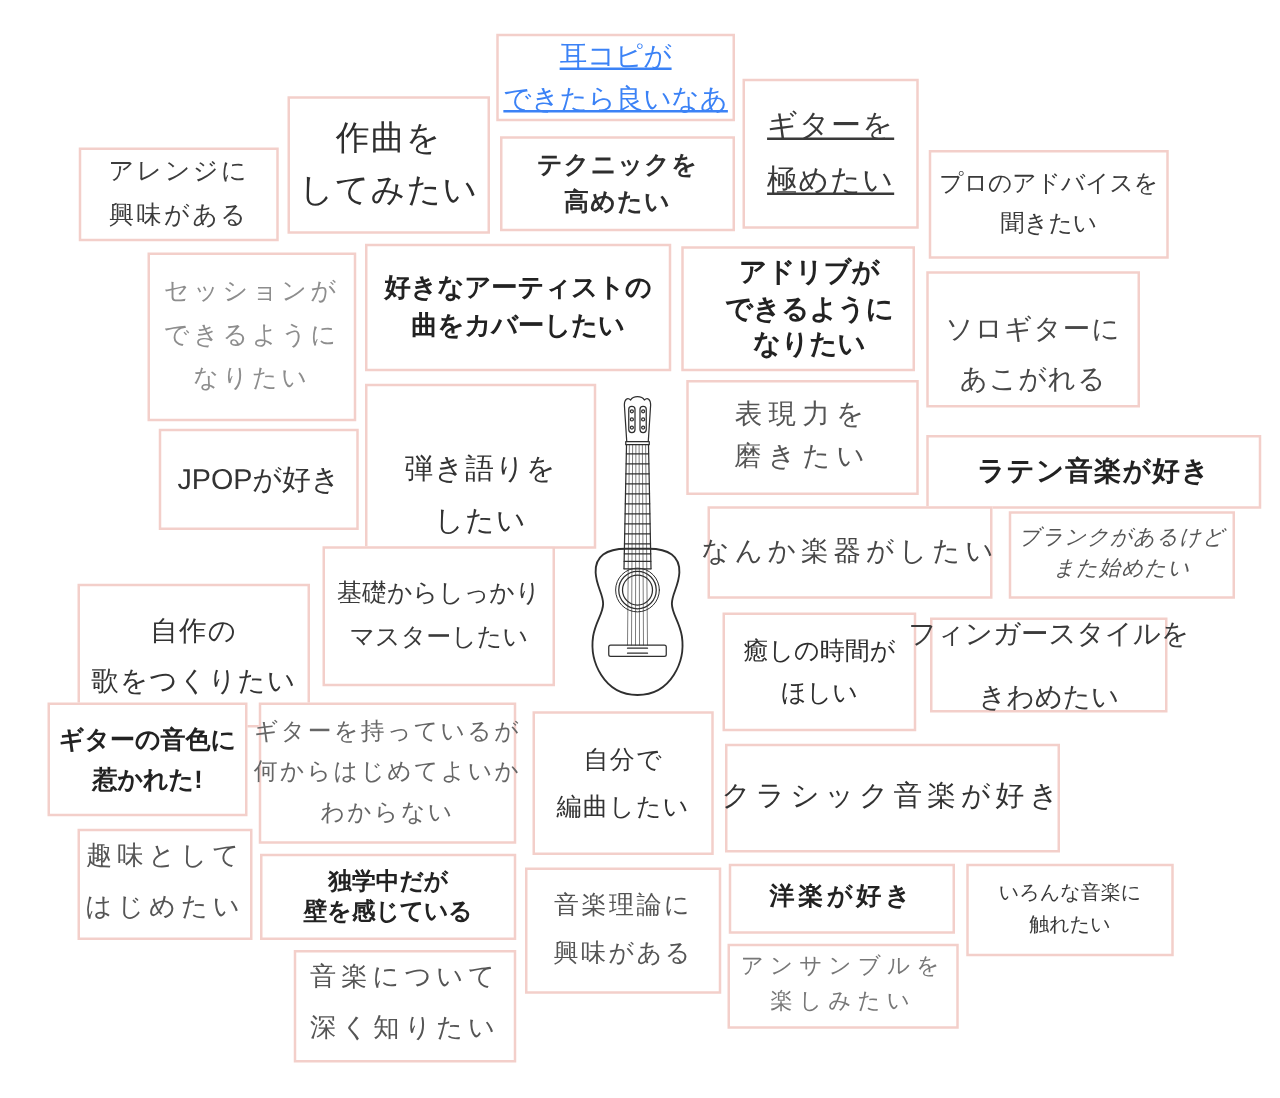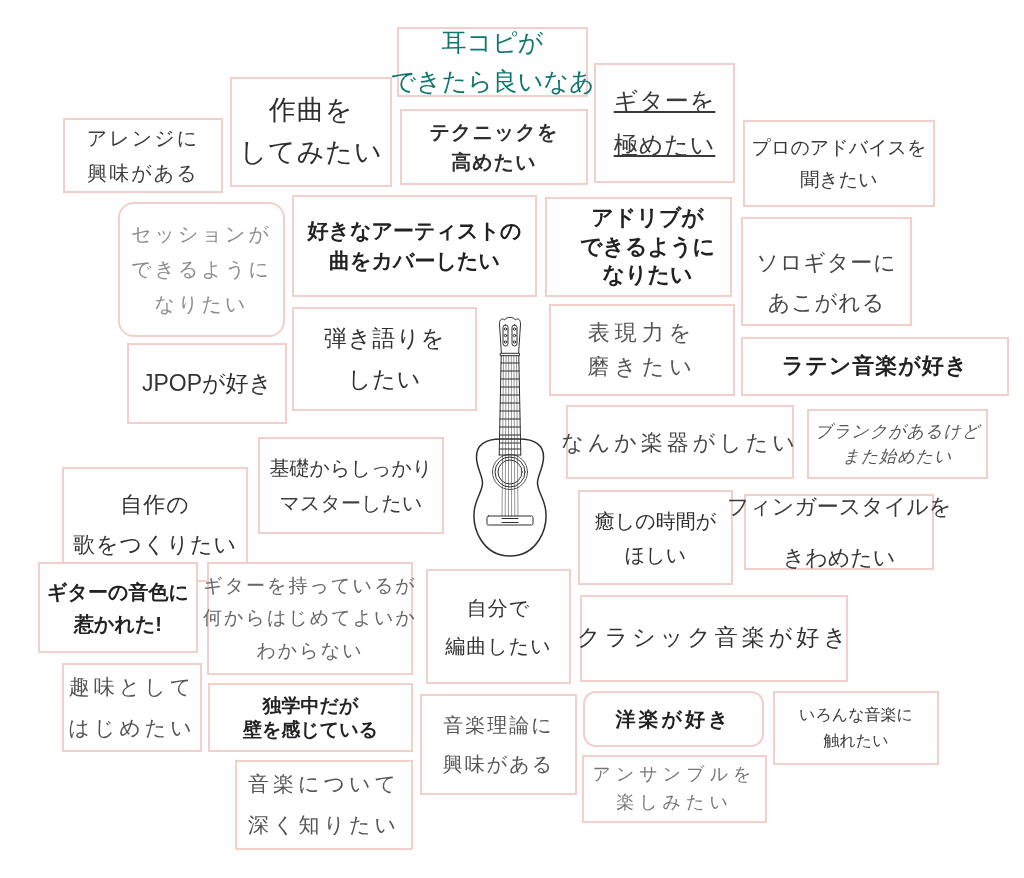--- a/index.html
+++ b/index.html
@@ -17,21 +17,21 @@
     background:#ffffff;
     box-sizing:border-box;
     display:flex;
     flex-direction:column;
     justify-content:center;
     align-items:center;
     text-align:center;
     white-space:nowrap;
   }
   .sans{font-family:"Liberation Sans","DejaVu Sans",sans-serif;}
-  .serif{font-family:Liberation Serif, serif;}
+  .serif{font-family:Liberation Mono, monospace;}
   #guitar{position:absolute;left:452px;top:314px;width:116px;height:250px;}
 </style>
 </head>
 <body>
 
 <div id="canvas">
 
   <svg id="guitar" viewBox="0 0 116 248" fill="none" stroke="#2f2f2f" stroke-width="1" stroke-linecap="round" stroke-linejoin="round">
 
     <path d="M49.5,40 L47.5,9 C47.5,4.5 50,2.5 52.5,5 C54.5,1.5 61.5,1.5 63.5,5 C66,2.5 68.5,4.5 68.5,9 L66.5,40 Z"></path>
@@ -75,21 +75,21 @@
     <g stroke-width="0.5">
       <path d="M51.5,41 L50,201"></path>
         <path d="M54.1,41 L53.2,201"></path>
         <path d="M56.7,41 L56.4,201"></path>
       <path d="M59.3,41 L59.6,201"></path>
         <path d="M61.9,41 L62.8,201"></path>
         <path d="M64.5,41 L66,201"></path>
     </g>
   </svg>
 
-<div class="note sans" style="left: 397px; top: 27px; width: 191px; height: 70px; font-size: 25px; font-weight: 400; color: #0f766e; letter-spacing: 0px; line-height: 1.55; border-color: rgb(243, 207, 202);">
+<div class="note sans" style="left: 397px; top: 27px; width: 191px; height: 70px; font-size: 22px; font-weight: 400; color: #3b82f6; letter-spacing: 0px; line-height: 1.55; border-color: rgb(243, 207, 202); text-decoration: underline;">
       <span>耳コピが</span>
       <span>できたら良いなあ</span>
     </div>
     <div class="note sans" style="left: 230px; top: 77px; width: 162px; height: 110px; font-size: 27px; font-weight: 500; color: rgb(46, 46, 46); letter-spacing: 1px; line-height: 1.55; border-color: rgb(243, 207, 202);">
       <span>作曲を</span>
       <span>してみたい</span>
     </div>
     <div class="note serif" style="left: 63px; top: 118px; width: 160px; height: 75px; font-size: 20px; font-weight: 400; color: rgb(60, 60, 60); letter-spacing: 2px; line-height: 1.75; border-color: rgb(243, 207, 202);">
       <span>アレンジに</span>
       <span>興味がある</span>
@@ -99,64 +99,64 @@
       <span>高めたい</span>
     </div>
     <div class="note sans" style="left: 594px; top: 63px; width: 141px; height: 120px; font-size: 24px; font-weight: 400; color: rgb(58, 58, 58); letter-spacing: 1px; line-height: 1.85; border-color: rgb(243, 207, 202); text-decoration: underline;">
       <span>ギターを</span>
       <span>極めたい</span>
     </div>
     <div class="note sans" style="left: 743px; top: 120px; width: 192px; height: 87px; font-size: 19px; font-weight: 400; color: rgb(58, 58, 58); letter-spacing: 0px; line-height: 1.65; border-color: rgb(243, 207, 202);">
       <span>プロのアドバイスを</span>
       <span>聞きたい</span>
     </div>
-    <div class="note serif" style="left: 118px; top: 202px; width: 167px; height: 135px; font-size: 20px; font-weight: 400; color: rgb(141, 141, 141); letter-spacing: 3px; line-height: 1.75; border-color: rgb(243, 207, 202); border-radius: 16px;">
+    <div class="note serif" style="left: 118px; top: 202px; width: 167px; height: 135px; font-size: 20px; font-weight: 400; color: rgb(141, 141, 141); letter-spacing: 3px; line-height: 1.75; border-color: rgb(243, 207, 202);">
       <span>セッションが</span>
       <span>できるように</span>
       <span>なりたい</span>
     </div>
     <div class="note sans" style="left: 292px; top: 195px; width: 245px; height: 102px; font-size: 21px; font-weight: 700; color: rgb(34, 34, 34); letter-spacing: 0px; line-height: 1.45; border-color: rgb(243, 207, 202);">
       <span>好きなアーティストの</span>
       <span>曲をカバーしたい</span>
     </div>
     <div class="note sans" style="left: 545px; top: 197px; width: 187px; height: 100px; font-size: 22px; font-weight: 700; color: rgb(34, 34, 34); letter-spacing: 0px; line-height: 1.3; border-color: rgb(243, 207, 202); padding-left: 18px;">
       <span>アドリブが</span>
       <span>できるように</span>
       <span>なりたい</span>
     </div>
     <div class="note sans" style="left: 741px; top: 217px; width: 171px; height: 109px; font-size: 22px; font-weight: 400; color: rgb(71, 71, 71); letter-spacing: 1px; line-height: 1.85; border-color: rgb(243, 207, 202); justify-content: flex-end;">
       <span>ソロギターに</span>
       <span>あこがれる</span>
     </div>
     <div class="note sans" style="left: 127px; top: 343px; width: 160px; height: 81px; font-size: 23px; font-weight: 400; color: rgb(51, 51, 51); letter-spacing: 0px; line-height: 1.5; border-color: rgb(243, 207, 202);">
       <span>JPOPが好き</span>
     </div>
-    <div class="note sans" style="left: 292px; top: 307px; width: 185px; height: 104px; font-size: 23px; font-weight: 400; color: rgb(51, 51, 51); letter-spacing: 1px; line-height: 1.8; border-color: rgb(243, 207, 202);">
+    <div class="note sans" style="left: 292px; top: 307px; width: 185px; height: 132px; font-size: 23px; font-weight: 400; color: rgb(51, 51, 51); letter-spacing: 1px; line-height: 1.8; border-color: rgb(243, 207, 202); justify-content: flex-end;">
       <span>弾き語りを</span>
       <span>したい</span>
     </div>
     <div class="note serif" style="left: 549px; top: 304px; width: 186px; height: 92px; font-size: 22px; font-weight: 400; color: rgb(85, 85, 85); letter-spacing: 5px; line-height: 1.55; border-color: rgb(243, 207, 202);">
       <span>表現力を</span>
       <span>磨きたい</span>
     </div>
-    <div class="note sans" style="left: 741px; top: 337px; width: 268px; height: 59px; font-size: 22px; font-weight: 700; color: rgb(34, 34, 34); letter-spacing: 1px; line-height: 1.4; border-color: rgb(243, 207, 202);">
+    <div class="note sans" style="left: 741px; top: 348px; width: 268px; height: 59px; font-size: 22px; font-weight: 700; color: rgb(34, 34, 34); letter-spacing: 1px; line-height: 1.4; border-color: rgb(243, 207, 202);">
       <span>ラテン音楽が好き</span>
     </div>
     <div class="note serif" style="left: 566px; top: 405px; width: 228px; height: 74px; font-size: 22px; font-weight: 400; color: rgb(71, 71, 71); letter-spacing: 4px; line-height: 1.5; border-color: rgb(243, 207, 202);">
       <span>なんか楽器がしたい</span>
     </div>
     <div class="note serif" style="left: 807px; top: 409px; width: 181px; height: 70px; font-size: 17px; font-weight: 400; color: rgb(85, 85, 85); letter-spacing: 1px; line-height: 1.5; border-color: rgb(243, 207, 202); font-style: italic;">
       <span>ブランクがあるけど</span>
       <span>また始めたい</span>
     </div>
     <div class="note sans" style="left: 62px; top: 435px; width: 186px; height: 115px; font-size: 22px; font-weight: 400; color: rgb(51, 51, 51); letter-spacing: 1px; line-height: 1.8; border-color: rgb(243, 207, 202); margin-top: 32px;">
       <span>自作の</span>
       <span>歌をつくりたい</span>
     </div>
-    <div class="note sans" style="left: 258px; top: 437px; width: 186px; height: 97px; font-size: 20px; font-weight: 400; color: rgb(58, 58, 58); letter-spacing: 0px; line-height: 1.75; border-color: rgb(243, 207, 202);">
+    <div class="note sans" style="left: 258px; top: 437px; width: 186px; height: 112px; font-size: 20px; font-weight: 400; color: rgb(58, 58, 58); letter-spacing: 0px; line-height: 1.75; border-color: rgb(243, 207, 202);">
       <span>基礎からしっかり</span>
       <span>マスターしたい</span>
     </div>
     <div class="note sans" style="left: 578px; top: 490px; width: 155px; height: 95px; font-size: 20px; font-weight: 500; color: rgb(46, 46, 46); letter-spacing: 0px; line-height: 1.7; border-color: rgb(243, 207, 202);">
       <span>癒しの時間が</span>
       <span>ほしい</span>
     </div>
     <div class="note sans" style="left: 744px; top: 494px; width: 190px; height: 76px; font-size: 22px; font-weight: 400; color: rgb(58, 58, 58); letter-spacing: 0px; line-height: 1.7; border-color: rgb(243, 207, 202); gap: 13px;">
       <span>フィンガースタイルを</span>
       <span>きわめたい</span>
@@ -182,21 +182,21 @@
       <span>はじめたい</span>
     </div>
     <div class="note sans" style="left: 208px; top: 683px; width: 205px; height: 69px; font-size: 19px; font-weight: 700; color: rgb(34, 34, 34); letter-spacing: 0px; line-height: 1.25; border-color: rgb(243, 207, 202);">
       <span>独学中だが</span>
       <span>壁を感じている</span>
     </div>
     <div class="note serif" style="left: 420px; top: 694px; width: 157px; height: 101px; font-size: 20px; font-weight: 400; color: rgb(85, 85, 85); letter-spacing: 2px; line-height: 1.95; border-color: rgb(243, 207, 202);">
       <span>音楽理論に</span>
       <span>興味がある</span>
     </div>
-    <div class="note serif" style="left: 583px; top: 691px; width: 181px; height: 56px; font-size: 20px; font-weight: 700; color: rgb(34, 34, 34); letter-spacing: 3px; line-height: 1.4; border-color: rgb(243, 207, 202); border-radius: 13px;">
+    <div class="note serif" style="left: 583px; top: 691px; width: 181px; height: 56px; font-size: 20px; font-weight: 700; color: rgb(34, 34, 34); letter-spacing: 3px; line-height: 1.4; border-color: rgb(243, 207, 202);">
       <span>洋楽が好き</span>
     </div>
     <div class="note sans" style="left: 773px; top: 691px; width: 166px; height: 74px; font-size: 16px; font-weight: 400; color: rgb(58, 58, 58); letter-spacing: 0px; line-height: 1.6; border-color: rgb(243, 207, 202);">
       <span>いろんな音楽に</span>
       <span>触れたい</span>
     </div>
     <div class="note serif" style="left: 582px; top: 755px; width: 185px; height: 68px; font-size: 18px; font-weight: 400; color: rgb(119, 119, 119); letter-spacing: 5px; line-height: 1.55; border-color: rgb(243, 207, 202);">
       <span>アンサンブルを</span>
       <span>楽しみたい</span>
     </div>

